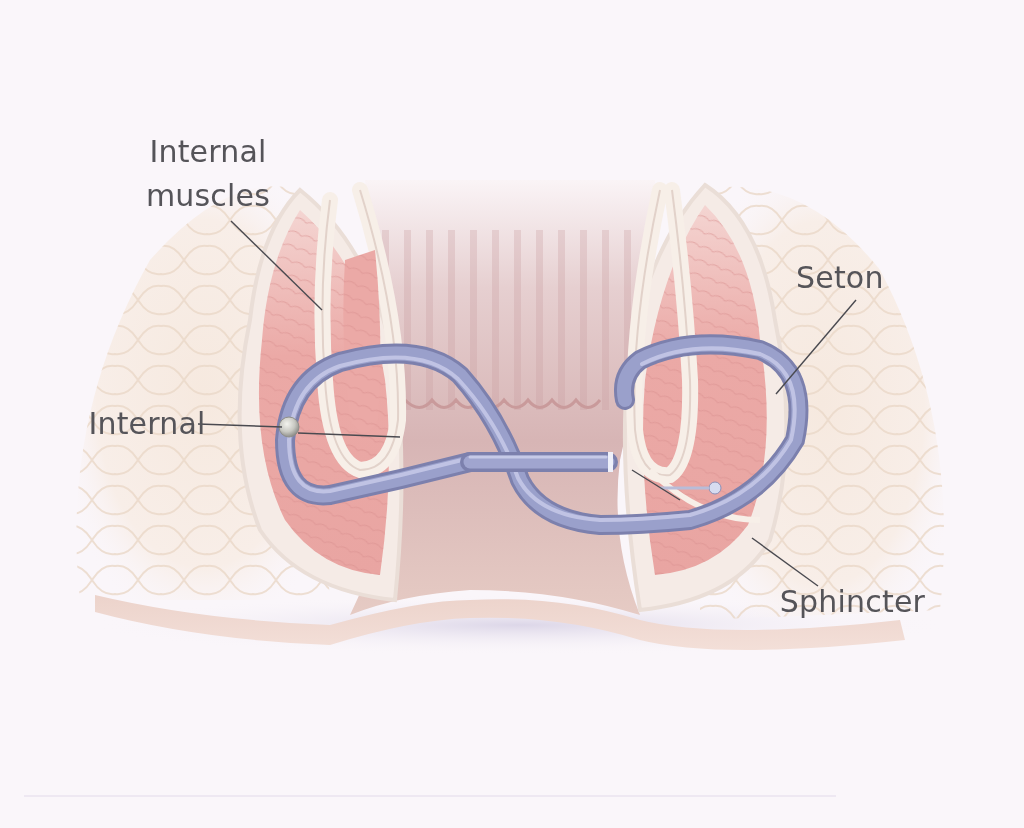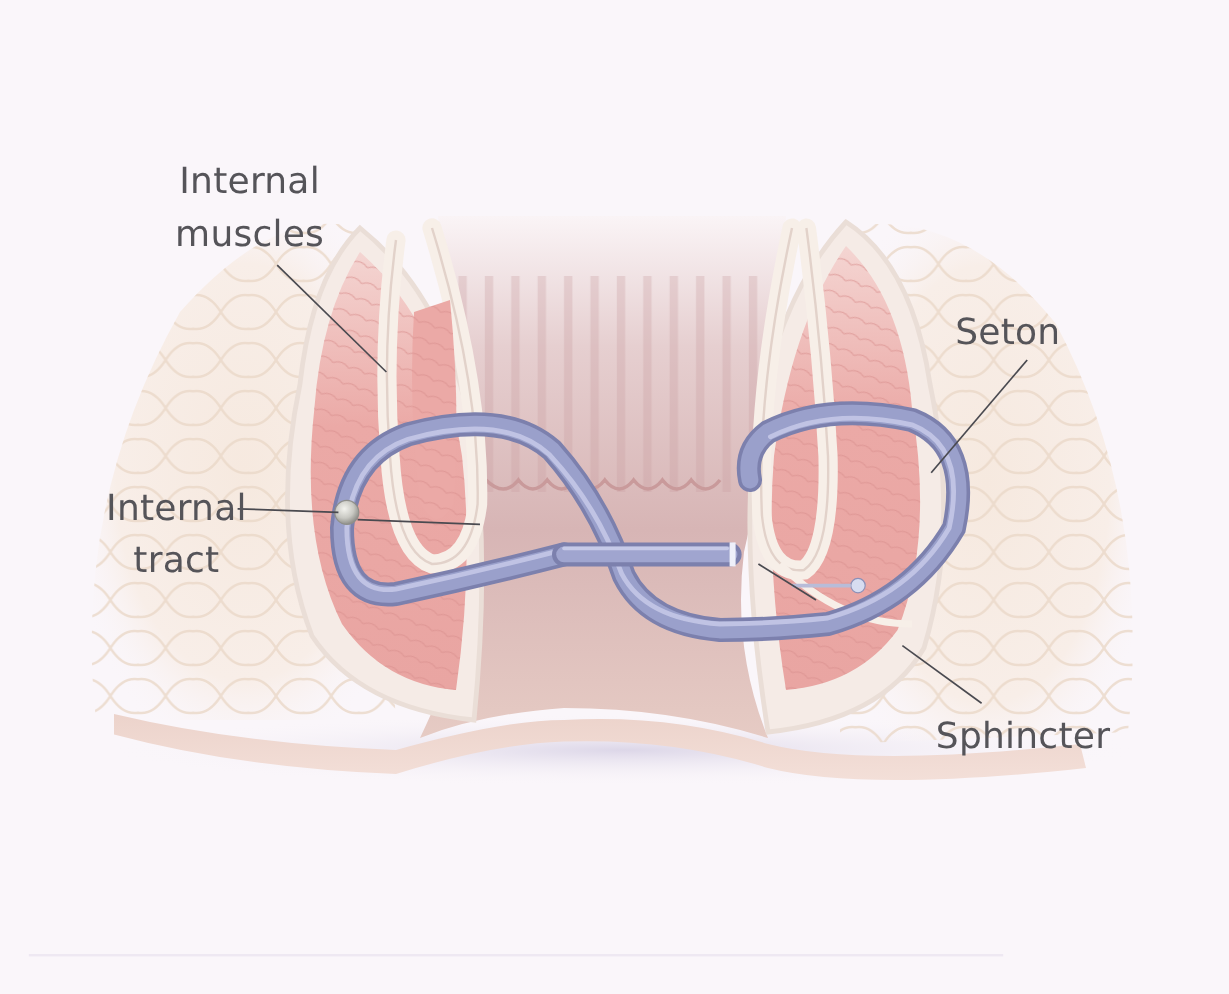--- a/index.html
+++ b/index.html
@@ -16,21 +16,21 @@
       font-size: 30px;
       line-height: 44px;
       letter-spacing: 0.2px;
       white-space: nowrap;
     }
     .label .line { display: block; }
     .label.center { text-align: center; }
     #lbl-internal { left: 118px; top: 130px; width: 180px; }
     #lbl-fistula { left: 62px; top: 402px; width: 170px; }
     #lbl-seton { left: 796px; top: 256px; }
-    #lbl-sphincter { left: 760px; top: 592px; width: 185px; }
+    #lbl-sphincter { left: 760px; top: 580px; width: 185px; }
     .footer-rule {
       position: absolute; left: 24px; right: 24px; top: 795px;
       height: 2px; background: #eee8f2;
     }
   </style>
 </head>
 <body>
 
 <div class="stage">
 
@@ -142,21 +142,20 @@
     </g>
   </svg>
 
   <div class="label center" id="lbl-internal">
     <span class="line">Internal</span>
     <span class="line">muscles</span>
   </div>
 
   <div class="label center" id="lbl-fistula">
     <span class="line">Internal</span>
-    <span class="line">tract</span>
   </div>
 
   <div class="label" id="lbl-seton">
     <span class="line">Seton</span>
   </div>
 
   <div class="label center" id="lbl-sphincter">
     <span class="line">Sphincter</span>
   </div>
 

